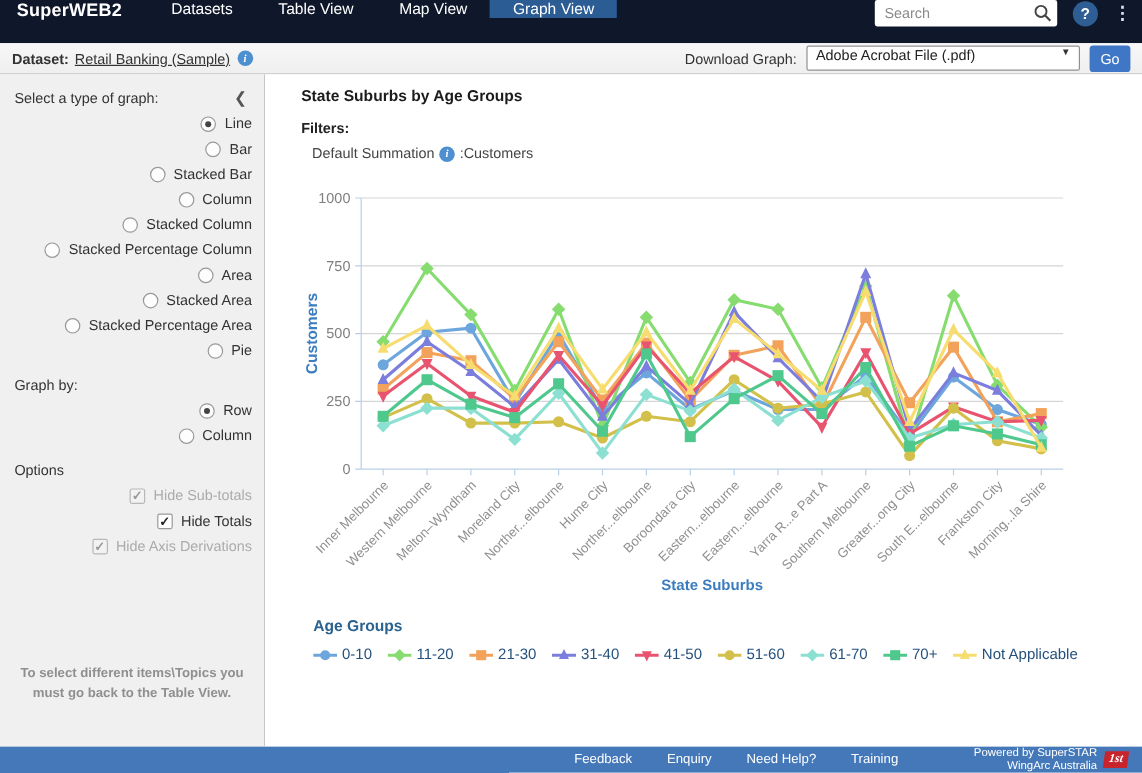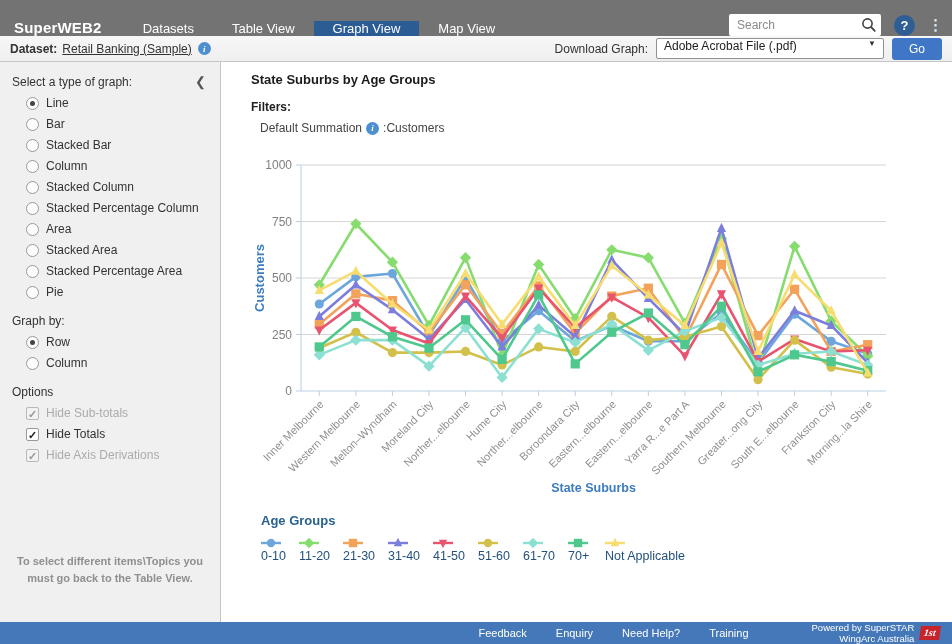--- a/index.html
+++ b/index.html
@@ -1,86 +1,86 @@
 <!DOCTYPE html>
 <html><head>
 <meta charset="utf-8">
 <style>
   * { margin:0; padding:0; box-sizing:border-box; }
   html,body { width:952px; height:644px; }
   body { font-family:"Liberation Sans",sans-serif; background:#fff; overflow:hidden; }
 
   
-  .topnav { height:36px; background:#737373; display:flex; align-items:flex-end; color:#fff; }
+  .topnav { height:36px; background:#0f172a; display:flex; align-items:flex-start; color:#fff; }
   .brand { font-size:15px; font-weight:bold; padding:0 22px 0 14px; display:flex; align-items:center; letter-spacing:.2px; }
   .tabs { display:flex; }
   .tab { display:flex; align-items:center; padding:0 19px; font-size:13px; cursor:pointer; }
   .tab.active { background:#2B5C94; }
   .nav-right { margin-left:auto; display:flex; align-items:center; padding-right:12px; }
   .searchbox { position:relative; width:152px; height:22px; background:#fff; border-radius:2px; }
   .searchbox input { width:100%; height:100%; border:none; outline:none; padding:0 26px 0 8px; font-size:12px; color:#333; background:transparent; }
   .searchbox input::placeholder { color:#8a8a8a; }
   .search-ic { position:absolute; right:4px; top:3px; width:16px; height:16px; }
   .help-btn { width:21px; height:21px; border-radius:50%; background:#2F5E95; color:#fff; font-weight:bold; font-size:13px; display:flex; align-items:center; justify-content:center; margin-left:13px; cursor:pointer; }
   .dots-btn { margin-left:13px; font-size:15px; font-weight:bold; color:#dce6f2; width:12px; text-align:center; cursor:pointer; }
 
   
   .datasetbar { height:26px; background:linear-gradient(#f7f7f7,#efefef); border-bottom:1px solid #c6c6c6; display:flex; align-items:center; font-size:12px; color:#333; padding:0 10px; }
   .ds-label { font-weight:bold; margin-right:5px; }
   .ds-link { color:#333; text-decoration:underline; cursor:pointer; }
   .info-ic { display:inline-flex; width:13px; height:13px; border-radius:50%; background:#4E8FD0; color:#fff; font-size:9px; font-weight:bold; align-items:center; justify-content:center; margin-left:6px; font-family:"Liberation Serif",serif; font-style:italic; flex:none; }
   .ds-right { margin-left:auto; display:flex; align-items:center; gap:8px; }
   .dl-select { width:228px; height:21px; background:#fff; border:1px solid #919191; border-radius:2px; font-size:12px; display:flex; align-items:flex-start; padding:0 7px; color:#222; cursor:pointer; }
   .dl-caret { margin-left:auto; font-size:8px; color:#333; }
-  .go-btn { width:50px; height:22px; background:#3F76C6; color:#fff; border:none; border-radius:3px; font-size:12px; cursor:pointer; }
+  .go-btn { width:34px; height:22px; background:#3F76C6; color:#fff; border:none; border-radius:3px; font-size:12px; cursor:pointer; }
 
   
   .content { display:flex; height:560px; }
   .sidebar { width:221px; background:#f0f0f0; border-right:1px solid #c6c6c6; padding:12px 10px 0 12px; font-size:12px; color:#333; position:relative; flex:none; }
   .sb-header { display:flex; align-items:center; }
   .collapse-ic { margin-left:auto; margin-right:4px; color:#555; font-size:13px; cursor:pointer; }
-  .radio-row, .cb-row { display:flex; align-items:center; margin:7px 0 0 14px; cursor:pointer; }
+  .radio-row, .cb-row { display:flex; align-items:center; margin:7px 0 0 14px; cursor:pointer;justify-content:flex-end; }
   .radio { width:13px; height:13px; border-radius:50%; border:1px solid #999; background:#fdfdfd; margin-right:7px; position:relative; flex:none; }
   .radio.sel::after { content:""; position:absolute; left:3px; top:3px; width:5px; height:5px; border-radius:50%; background:#444; }
   .cb { width:13px; height:13px; border:1px solid #999; border-radius:2px; background:#fff; margin-right:7px; font-size:11px; line-height:12px; text-align:center; color:#222; font-weight:bold; flex:none; }
   .cb::after { content:"\2713"; }
   .cb.dis { color:#999; border-color:#b8b8b8; background:#f2f2f2; }
   .lbl.dis { color:#ababab; }
   .section-label { margin-top:15px; }
   .sb-note { position:absolute; bottom:36px; left:0; right:0; text-align:center; color:#8f8f8f; font-size:11px; padding:0 16px; line-height:1.5;font-weight:bold; }
 
   main { flex:1; padding:10px 0 0 30px; position:relative; background:#fff; }
   .chart-title { font-size:13px; font-weight:bold; color:#1b1b1b; }
   .filters-label { margin-top:13px; font-size:12px; font-weight:bold; color:#222; }
   .filter-item { margin-top:7px; margin-left:9px; font-size:12px; color:#444; display:flex; align-items:center; }
   .filter-item .info-ic { margin:0 4px; }
 
   #chart { margin-top:2px; }
   .legend { margin-left:10px; }
   .legend-title { font-size:13px; font-weight:bold; color:#2A628F; }
   .legend-items { display:flex; align-items:center; margin-top:9px; }
-  .legend-item { display:flex; align-items:flex-start; margin-right:13px; font-size:12.5px; color:#24517D; white-space:nowrap;flex-direction:column; }
+  .legend-item { display:flex; align-items:flex-end; margin-right:13px; font-size:12.5px; color:#24517D; white-space:nowrap; }
   .legend-item svg { margin-right:4px; }
 
   
   footer { height:22px; background:#4478B8; display:flex; align-items:center; justify-content:flex-end; color:#fff; font-size:11px; padding:0 12px; }
   .f-link { margin-right:29px; cursor:pointer; color:#fff; }
   .powered { text-align:right; font-size:9.5px; line-height:1.2; margin-left:34px; }
   .logo1st { display:inline-block; background:#C8242B; color:#fff; font-style:italic; font-weight:bold; font-size:10px; padding:1px 4px 2px 4px; margin-left:6px; transform:skewX(-8deg); font-family:"Liberation Serif",serif; }
 </style>
 </head>
 <body>
 
 <header class="topnav">
   <div class="brand">SuperWEB2</div>
   <nav class="tabs" id="nav-tabs">
       <div class="tab">Datasets</div>
       <div class="tab">Table View</div>
+      <div class="tab">Map View</div>
       <div class="tab active">Graph View</div>
-      <div class="tab">Map View</div>
     </nav>
   <div class="nav-right">
     <div class="searchbox">
       <input placeholder="Search" style="">
       <svg class="search-ic" viewBox="0 0 16 16">
         <circle cx="6.5" cy="6.5" r="4.6" fill="none" stroke="#444" stroke-width="1.6"></circle>
         <line x1="10" y1="10" x2="14.3" y2="14.3" stroke="#444" stroke-width="1.8"></line>
       </svg>
     </div>
     <div class="help-btn">?</div>

